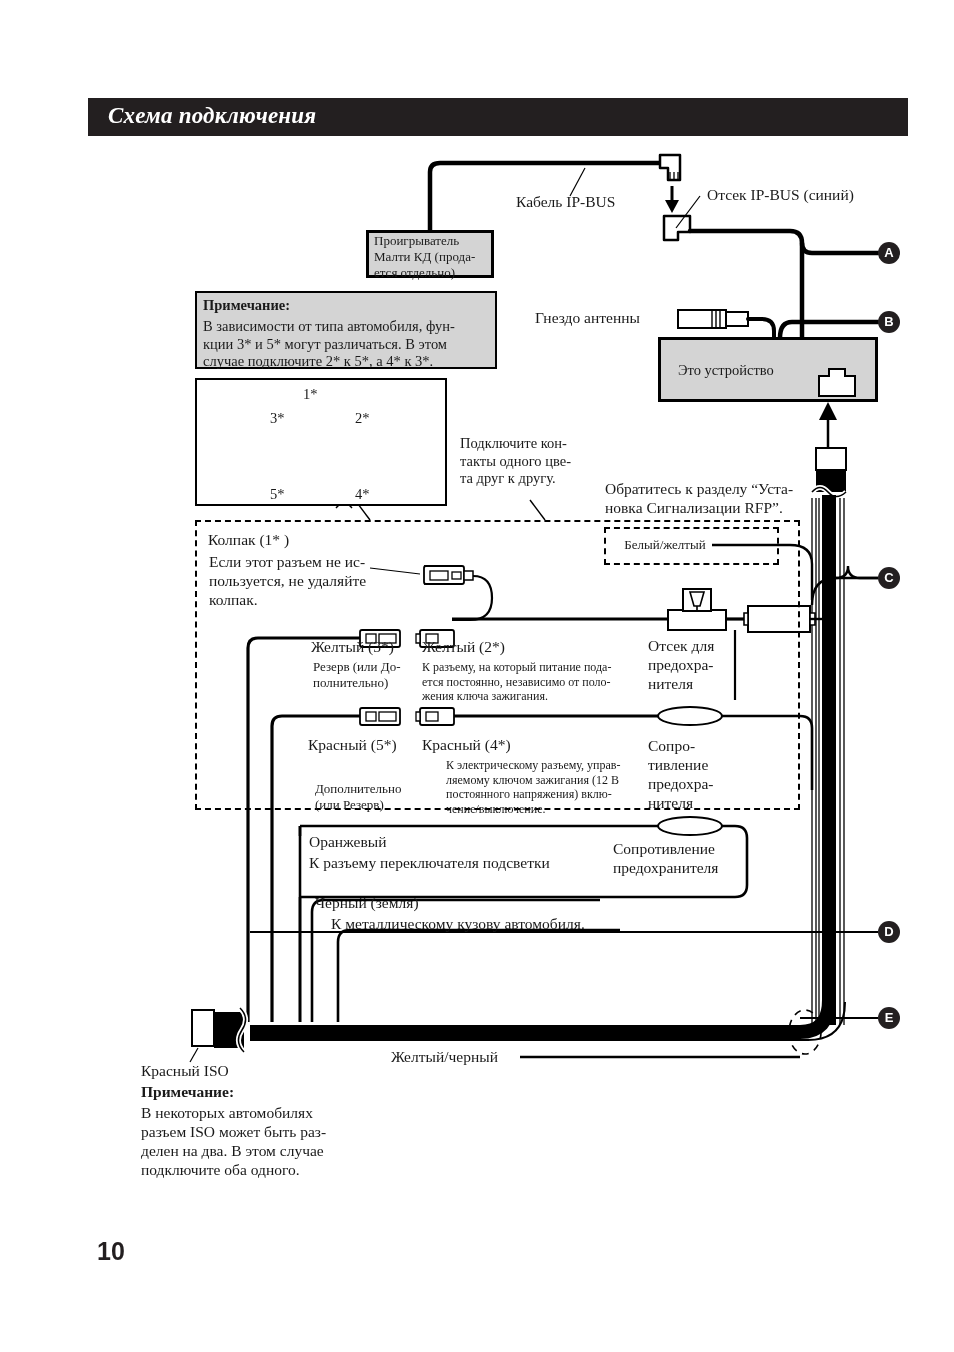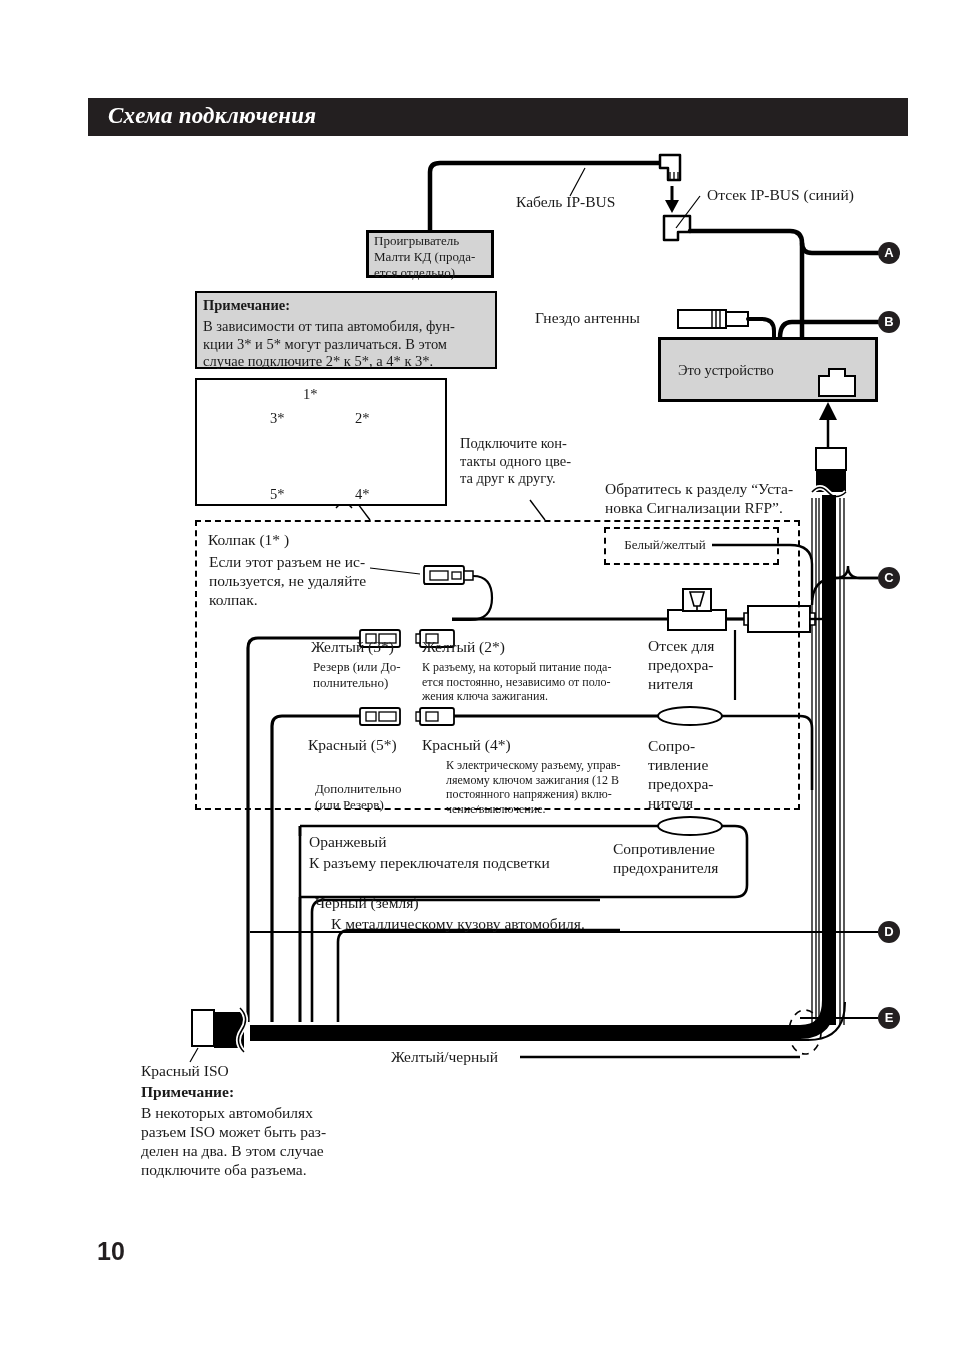--- a/index.html
+++ b/index.html
@@ -391,21 +391,21 @@
 предохранителя</div>
 
   <div class="txt t15" style="left:315px; top:894px;">Черный (земля)</div>
   <div class="txt t15" style="left:331px; top:915px;">К металлическому кузову автомобиля.</div>
 
   <div class="txt t15" style="left:141px; top:1062px;">Красный ISO</div>
   <div class="txt t15 bold" style="left:141px; top:1083px;">Примечание:</div>
   <div class="txt t15" style="left:141px; top:1104px;">В некоторых автомобилях
 разъем ISO может быть раз-
 делен на два. В этом случае
-подключите оба разъема.</div>
+подключите оба одного.</div>
 
   <div class="txt t15" style="left:391px; top:1048px;">Желтый/черный</div>
 
   <div class="marker" style="left:878px; top:242px;">A</div>
   <div class="marker" style="left:878px; top:311px;">B</div>
   <div class="marker" style="left:878px; top:567px;">C</div>
   <div class="marker" style="left:878px; top:921px;">D</div>
   <div class="marker" style="left:878px; top:1007px;">E</div>
 
   <div id="page-number">10</div>

